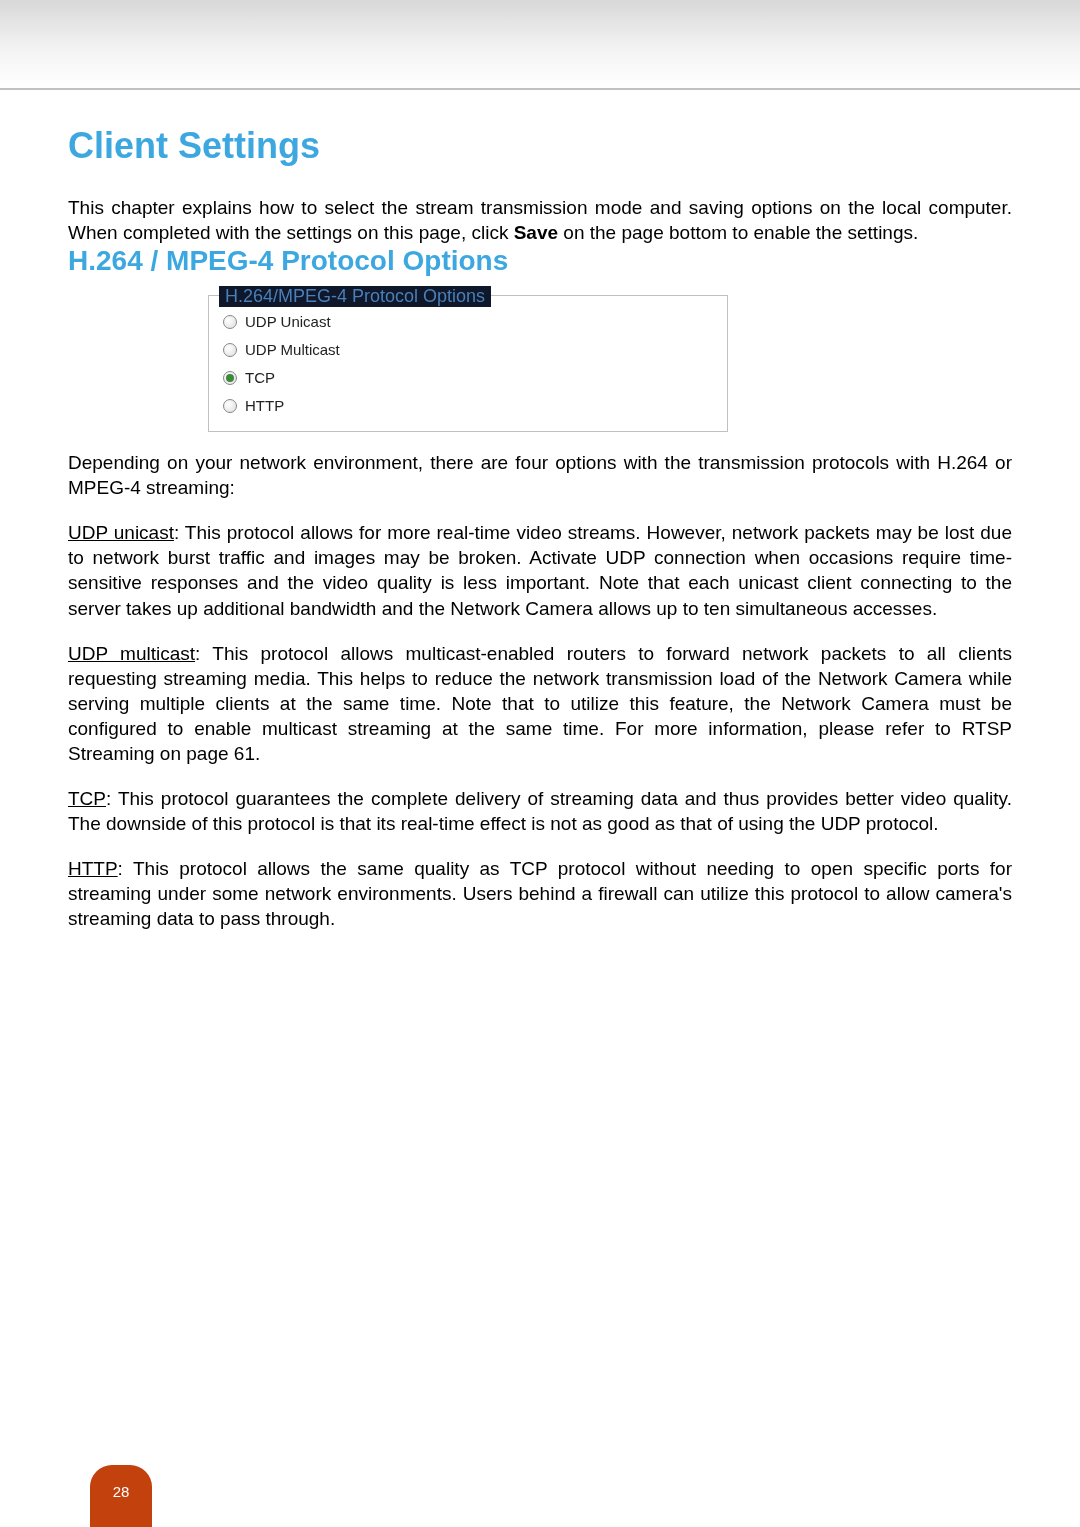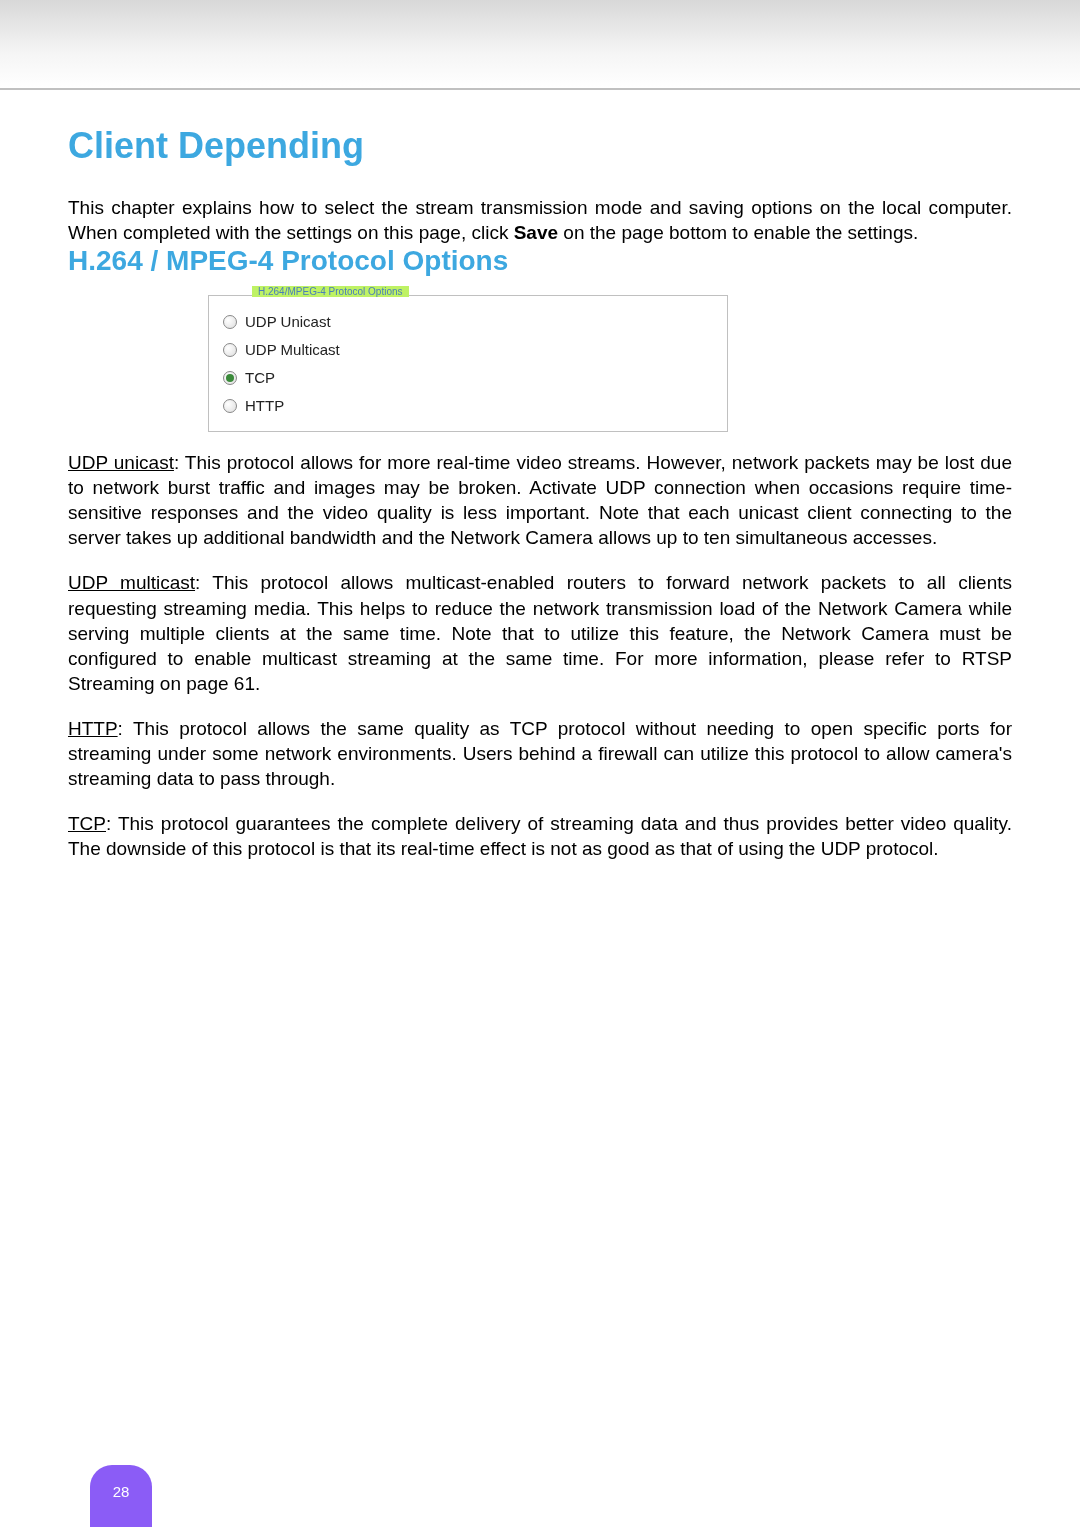--- a/index.html
+++ b/index.html
@@ -50,25 +50,24 @@
       width: 520px;
       border: 1px solid #c0c0c0;
       padding: 10px 14px 10px 14px;
       font-size: 15px;
       position: relative;
     }
     .fieldset-legend {
       position: absolute;
       top: -10px;
       left: 10px;
-      background: #bef264;
+      background: #0f172a;
       padding: 0 6px;
       color: #4a7fb8;
-      font-size: 10px;
-      margin-left: 33px;
+      font-size: 18px;
     }
     .radio-row {
       display: flex;
       align-items: center;
       margin: 3px 0;
       padding: 4px 0;
     }
     .radio {
       width: 14px;
       height: 14px;
@@ -102,38 +101,38 @@
     }
     .underline {
       text-decoration: underline;
     }
     .page-tab {
       position: absolute;
       bottom: 0;
       left: 90px;
       width: 62px;
       height: 62px;
-      background: #8b5cf6;
+      background: #c2410c;
       border-top-left-radius: 22px;
       border-top-right-radius: 22px;
       color: #fff;
       font-size: 15px;
       display: flex;
       align-items: flex-start;
       justify-content: center;
       padding-top: 18px;
     }
   </style>
 </head>
 <body>
 
 <div class="header-gradient"></div>
 
 <div class="content">
-  <h1>Client Depending</h1>
+  <h1>Client Settings</h1>
 
   <p class="intro">
     <span>This chapter explains how to select the stream transmission mode and saving options on the local computer. When completed with the settings on this page, click </span><span class="bold">Save</span><span> on the page bottom to enable the settings.</span>
   </p>
 
   <h2>H.264 / MPEG-4 Protocol Options</h2>
 
   <div class="fieldset-figure">
     <div class="fieldset-legend">H.264/MPEG-4 Protocol Options</div>
 
@@ -151,33 +150,34 @@
       <span class="radio selected"></span>
       <span class="radio-label">TCP</span>
     </div>
 
     <div class="radio-row">
       <span class="radio"></span>
       <span class="radio-label">HTTP</span>
     </div>
   </div>
 
+  <p class="para">Depending on your network environment, there are four options with the transmission protocols with H.264 or MPEG-4 streaming:</p>
 
   <p class="para">
     <span class="underline">UDP unicast</span><span>: This protocol allows for more real-time video streams. However, network packets may be lost due to network burst traffic and images may be broken. Activate UDP connection when occasions require time-sensitive responses and the video quality is less important. Note that each unicast client connecting to the server takes up additional bandwidth and the Network Camera allows up to ten simultaneous accesses.</span>
   </p>
 
   <p class="para">
     <span class="underline">UDP multicast</span><span>: This protocol allows multicast-enabled routers to forward network packets to all clients requesting streaming media. This helps to reduce the network transmission load of the Network Camera while serving multiple clients at the same time. Note that to utilize this feature, the Network Camera must be configured to enable multicast streaming at the same time. For more information, please refer to RTSP Streaming on page 61.</span>
   </p>
 
   <p class="para">
-    <span class="underline">HTTP</span><span>: This protocol allows the same quality as TCP protocol without needing to open specific ports for streaming under some network environments. Users behind a firewall can utilize this protocol to allow camera's streaming data to pass through.</span>
+    <span class="underline">TCP</span><span>: This protocol guarantees the complete delivery of streaming data and thus provides better video quality. The downside of this protocol is that its real-time effect is not as good as that of using the UDP protocol.</span>
   </p>
 
   <p class="para">
-    <span class="underline">TCP</span><span>: This protocol guarantees the complete delivery of streaming data and thus provides better video quality. The downside of this protocol is that its real-time effect is not as good as that of using the UDP protocol.</span>
+    <span class="underline">HTTP</span><span>: This protocol allows the same quality as TCP protocol without needing to open specific ports for streaming under some network environments. Users behind a firewall can utilize this protocol to allow camera's streaming data to pass through.</span>
   </p>
 </div>
 
 <div class="page-tab">
   <span>28</span>
 </div>
 
 </body></html>

